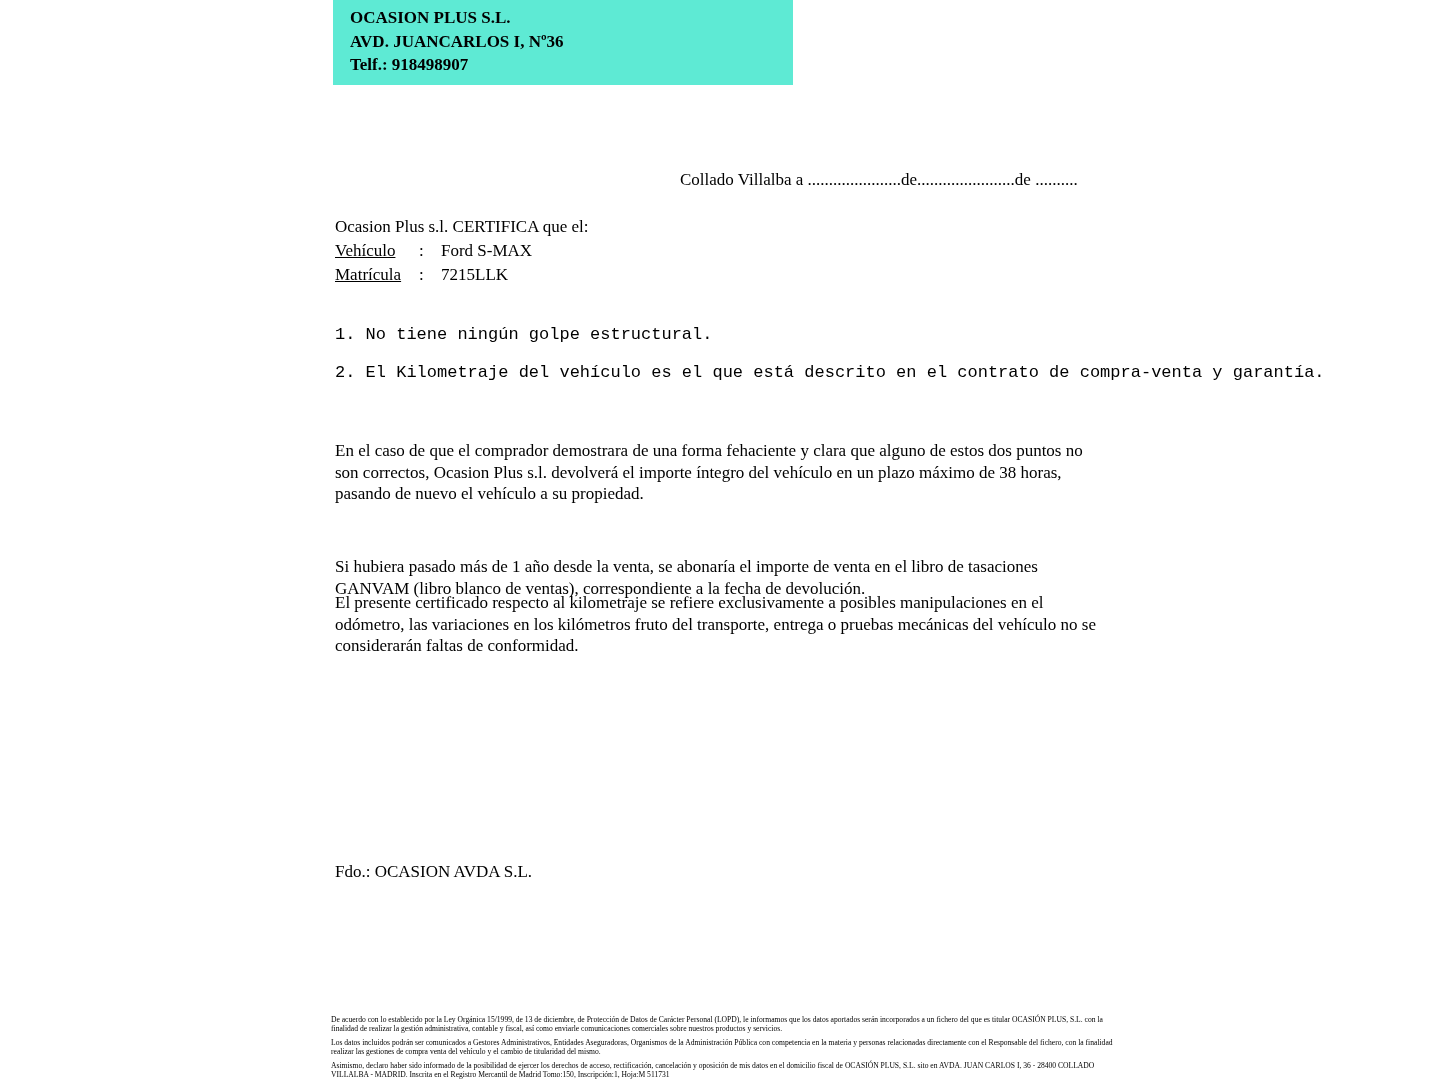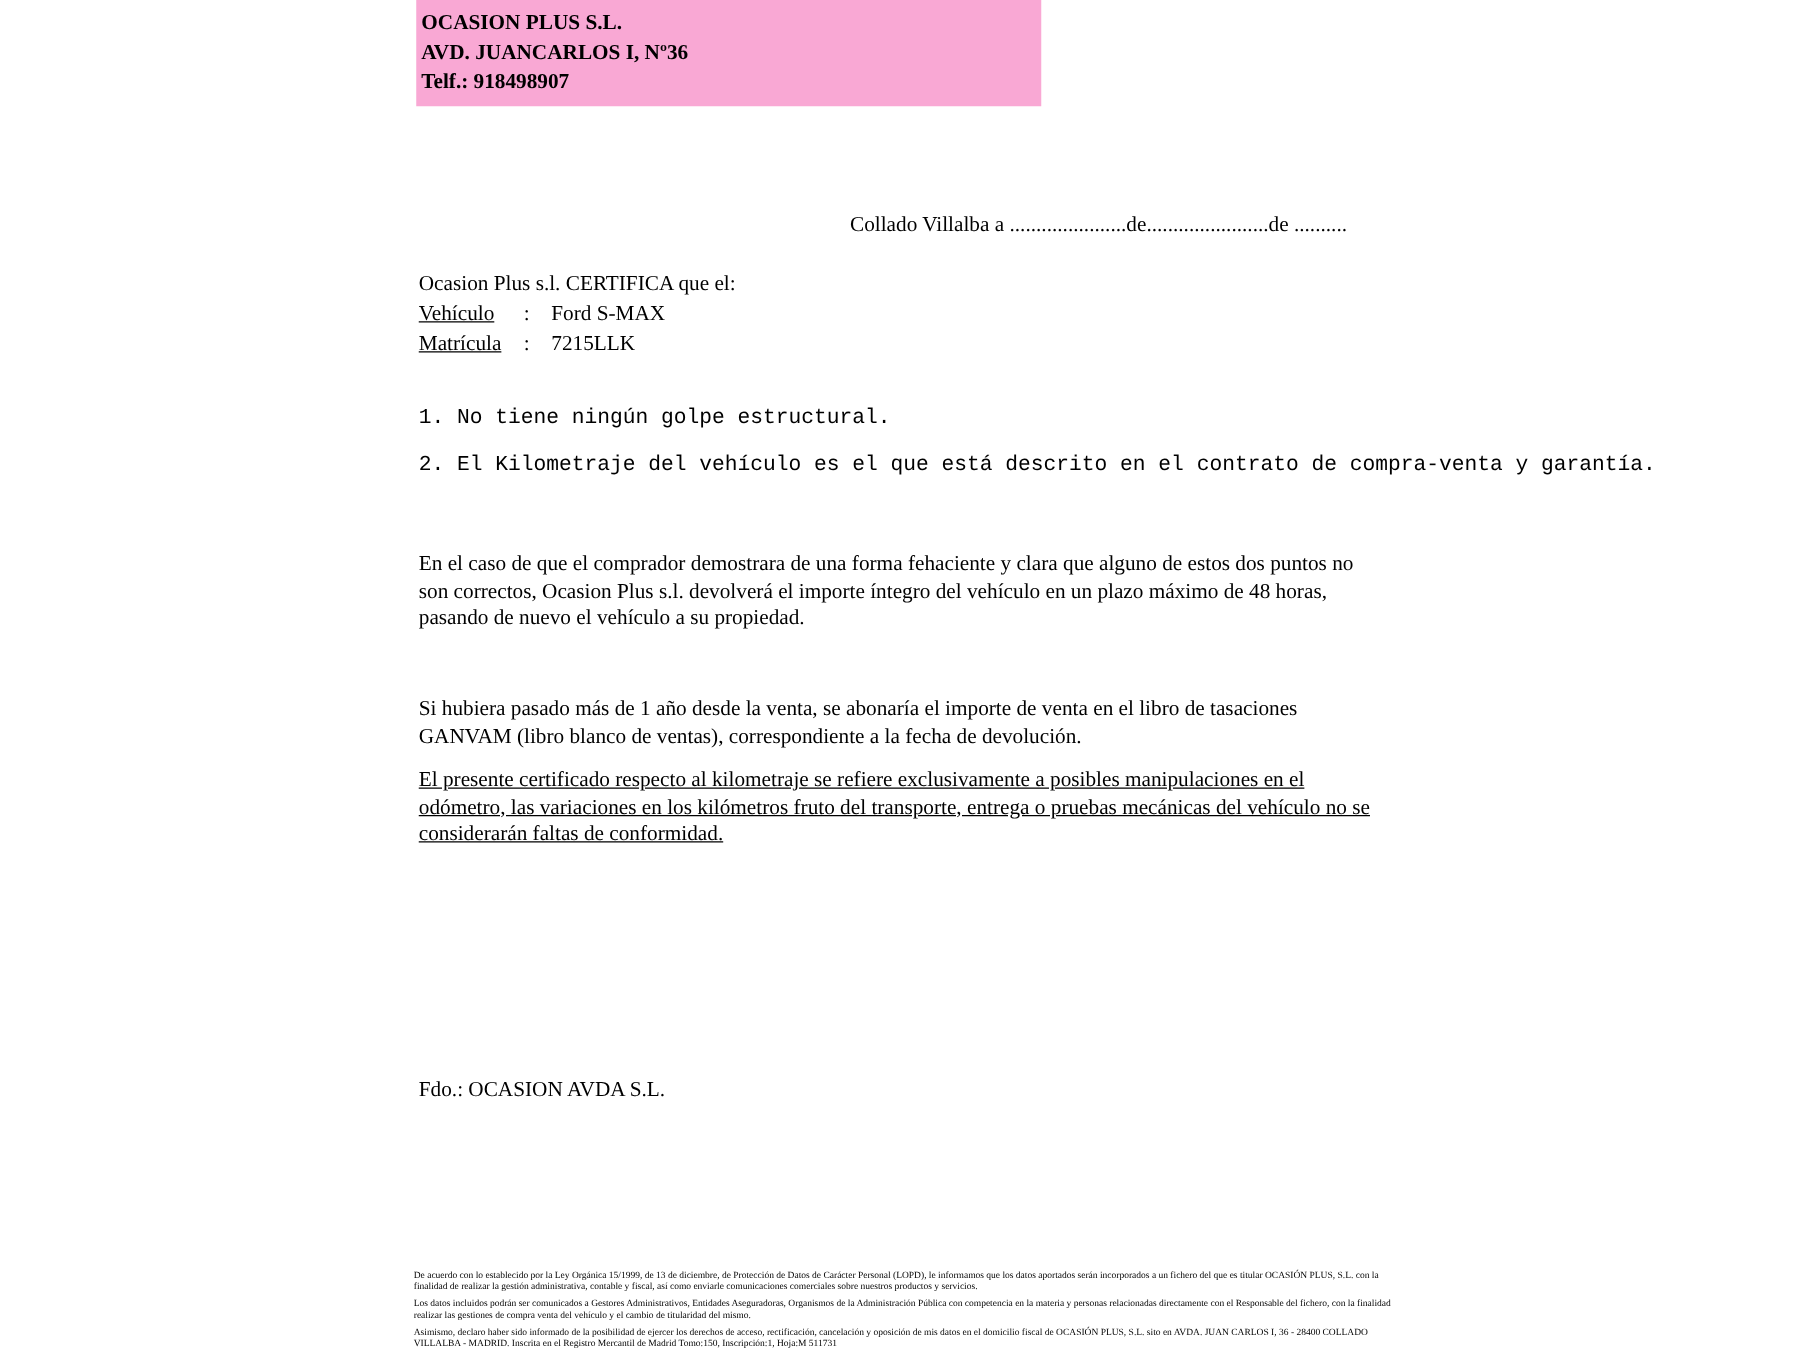--- a/index.html
+++ b/index.html
@@ -19,23 +19,23 @@
     position: relative;
     width: 1440px;
     height: 1080px;
   }
 
   
   .header-box {
     position: absolute;
     left: 333px;
     top: 0px;
-    width: 500px;
-    background: #f9a8d4;
-    padding: 6px 0 8px 0;
+    width: 460px;
+    background: #5eead4;
+    padding: 6px 0 8px 13px;
     box-sizing: border-box;
   }
   .header-box .line {
     font-weight: bold;
     font-size: 17px;
     line-height: 23.5px;
     padding-left: 4px;
     white-space: nowrap;
   }
 
@@ -84,21 +84,21 @@
     position: absolute;
     left: 335px;
     width: 765px;
     font-size: 17px;
     line-height: 21.5px;
     text-align: left;
   }
   #para-1 { top: 440px; }
   #para-2 { top: 518px; }
   #para-3 { top: 556px; }
-  #para-4 { top: 613px; text-decoration: underline; }
+  #para-4 { top: 592px; }
 
   .signature {
     position: absolute;
     left: 335px;
     top: 862px;
     font-size: 17px;
     white-space: nowrap;
   }
 
   
@@ -141,21 +141,21 @@
     <div class="row">
       <span class="lbl">Matrícula</span>
       <span class="sep">:</span>
       <span>7215LLK</span>
     </div>
   </div>
 
   <div class="point" id="point-1">1. No tiene ningún golpe estructural.</div>
   <div class="point" id="point-2">2. El Kilometraje del vehículo es el que está descrito en el contrato de compra-venta y garantía.</div>
 
-  <div class="para" id="para-1">En el caso de que el comprador demostrara de una forma fehaciente y clara que alguno de estos dos puntos no son correctos, Ocasion Plus s.l. devolverá el importe íntegro del vehículo en un plazo máximo de 48 horas, pasando de nuevo el vehículo a su propiedad.</div>
+  <div class="para" id="para-1">En el caso de que el comprador demostrara de una forma fehaciente y clara que alguno de estos dos puntos no son correctos, Ocasion Plus s.l. devolverá el importe íntegro del vehículo en un plazo máximo de 38 horas, pasando de nuevo el vehículo a su propiedad.</div>
   <div class="para" id="para-3">Si hubiera pasado más de 1 año desde la venta, se abonaría el importe de venta en el libro de tasaciones GANVAM (libro blanco de ventas), correspondiente a la fecha de devolución.</div>
   <div class="para" id="para-4">El presente certificado respecto al kilometraje se refiere exclusivamente a posibles manipulaciones en el odómetro, las variaciones en los kilómetros fruto del transporte, entrega o pruebas mecánicas del vehículo no se considerarán faltas de conformidad.</div>
 
   <div class="signature">Fdo.: OCASION AVDA S.L.</div>
 
   <div class="legal">
     <p>De acuerdo con lo establecido por la Ley Orgánica 15/1999, de 13 de diciembre, de Protección de Datos de Carácter Personal (LOPD), le informamos que los datos aportados serán incorporados a un fichero del que es titular OCASIÓN PLUS, S.L. con la finalidad de realizar la gestión administrativa, contable y fiscal, así como enviarle comunicaciones comerciales sobre nuestros productos y servicios.</p>
     <p>Los datos incluidos podrán ser comunicados a Gestores Administrativos, Entidades Aseguradoras, Organismos de la Administración Pública con competencia en la materia y personas relacionadas directamente con el Responsable del fichero, con la finalidad realizar las gestiones de compra venta del vehículo y el cambio de titularidad del mismo.</p>
     <p>Asimismo, declaro haber sido informado de la posibilidad de ejercer los derechos de acceso, rectificación, cancelación y oposición de mis datos en el domicilio fiscal de OCASIÓN PLUS, S.L. sito en AVDA. JUAN CARLOS I, 36 - 28400 COLLADO VILLALBA - MADRID. Inscrita en el Registro Mercantil de Madrid Tomo:150, Inscripción:1, Hoja:M 511731</p>
   </div>

